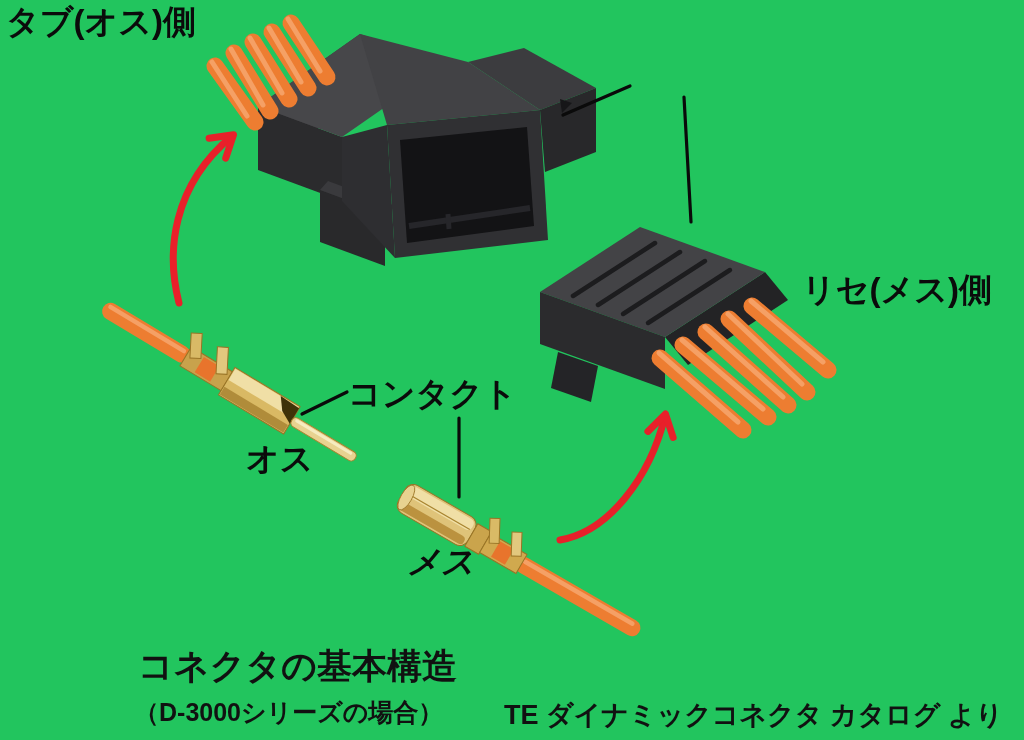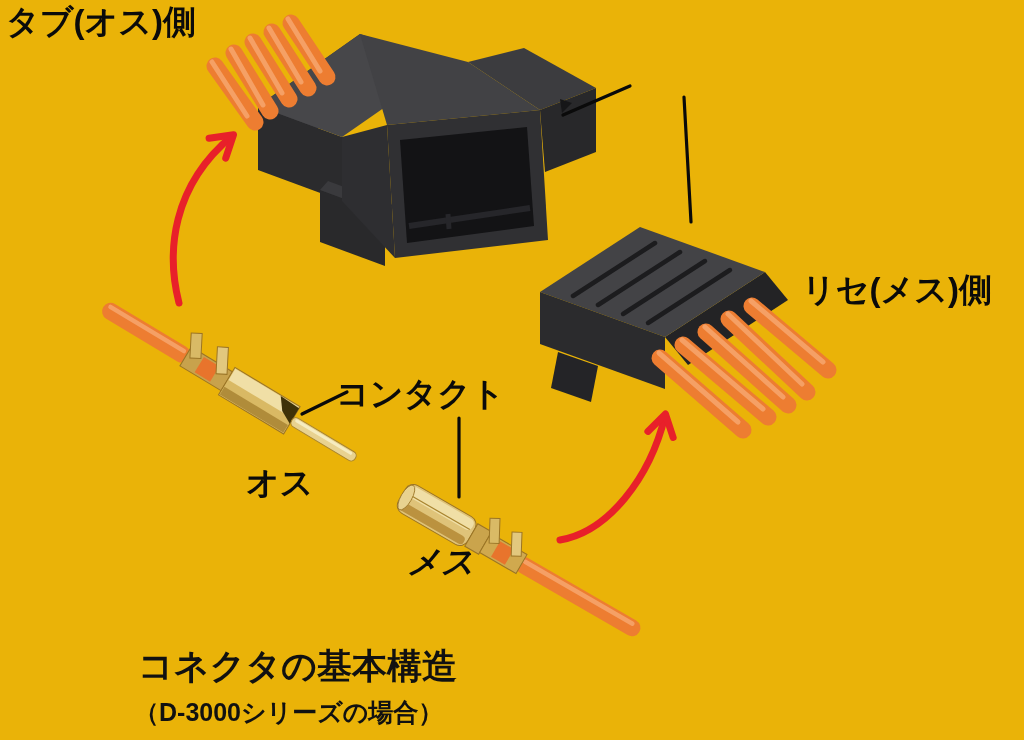--- a/index.html
+++ b/index.html
@@ -1,17 +1,17 @@
 <!DOCTYPE html>
 <html><head>
 <meta charset="utf-8">
 <style>
   html,body{margin:0;padding:0;background:#ffffff;}
   #stage{
-    position:relative;width:1024px;height:740px;background:#eab308;overflow:hidden;
+    position:relative;width:1024px;height:740px;background:#22c55e;overflow:hidden;
     font-family:"Liberation Sans","DejaVu Sans",sans-serif;
   }
   #artwork{position:absolute;left:0;top:0;width:1024px;height:740px;}
   .lbl{
     position:absolute;font-weight:700;color:#0b0b0b;line-height:1;white-space:nowrap;
     letter-spacing:0px;
   }
   .lbl-big{font-size:33px;}
   .title{font-size:35px;color:#111;}
   .subtitle{font-size:25px;color:#111;}
@@ -127,23 +127,24 @@
 
     <path d="M 179,303 C 166,252 172,186 232,136" fill="none" stroke="#E8202A" stroke-width="7" stroke-linecap="round" marker-end="url(#redhead)"></path>
     <path d="M 560,540 C 608,532 650,478 665,416" fill="none" stroke="#E8202A" stroke-width="7" stroke-linecap="round" marker-end="url(#redhead)"></path>
   </svg>
 
   <div class="lbl lbl-big" style="left:6px;top:5px;">タブ(オス)側</div>
 
 
   <div class="lbl lbl-big" style="left:802px;top:273px;text-align:center;">リセ(メス)側</div>
 
-  <div class="lbl lbl-big" style="left:336px;top:377px;">コンタクト</div>
+  <div class="lbl lbl-big" style="left:348px;top:377px;">コンタクト</div>
 
-  <div class="lbl lbl-big" style="left:246px;top:466px;">オス</div>
+  <div class="lbl lbl-big" style="left:246px;top:442px;">オス</div>
 
   <div class="lbl lbl-big" style="left:407px;top:545px;font-style:italic;">メス</div>
 
   <div class="lbl title" style="left:138px;top:648px;text-align:center;">コネクタの基本構造</div>
 
   <div class="lbl subtitle" style="left:134px;top:700px;">（D-3000シリーズの場合）</div>
 
+  <div class="lbl credit" style="left:504px;top:702px;">TE ダイナミックコネクタ カタログ より</div>
 </div>
 
 </body></html>

